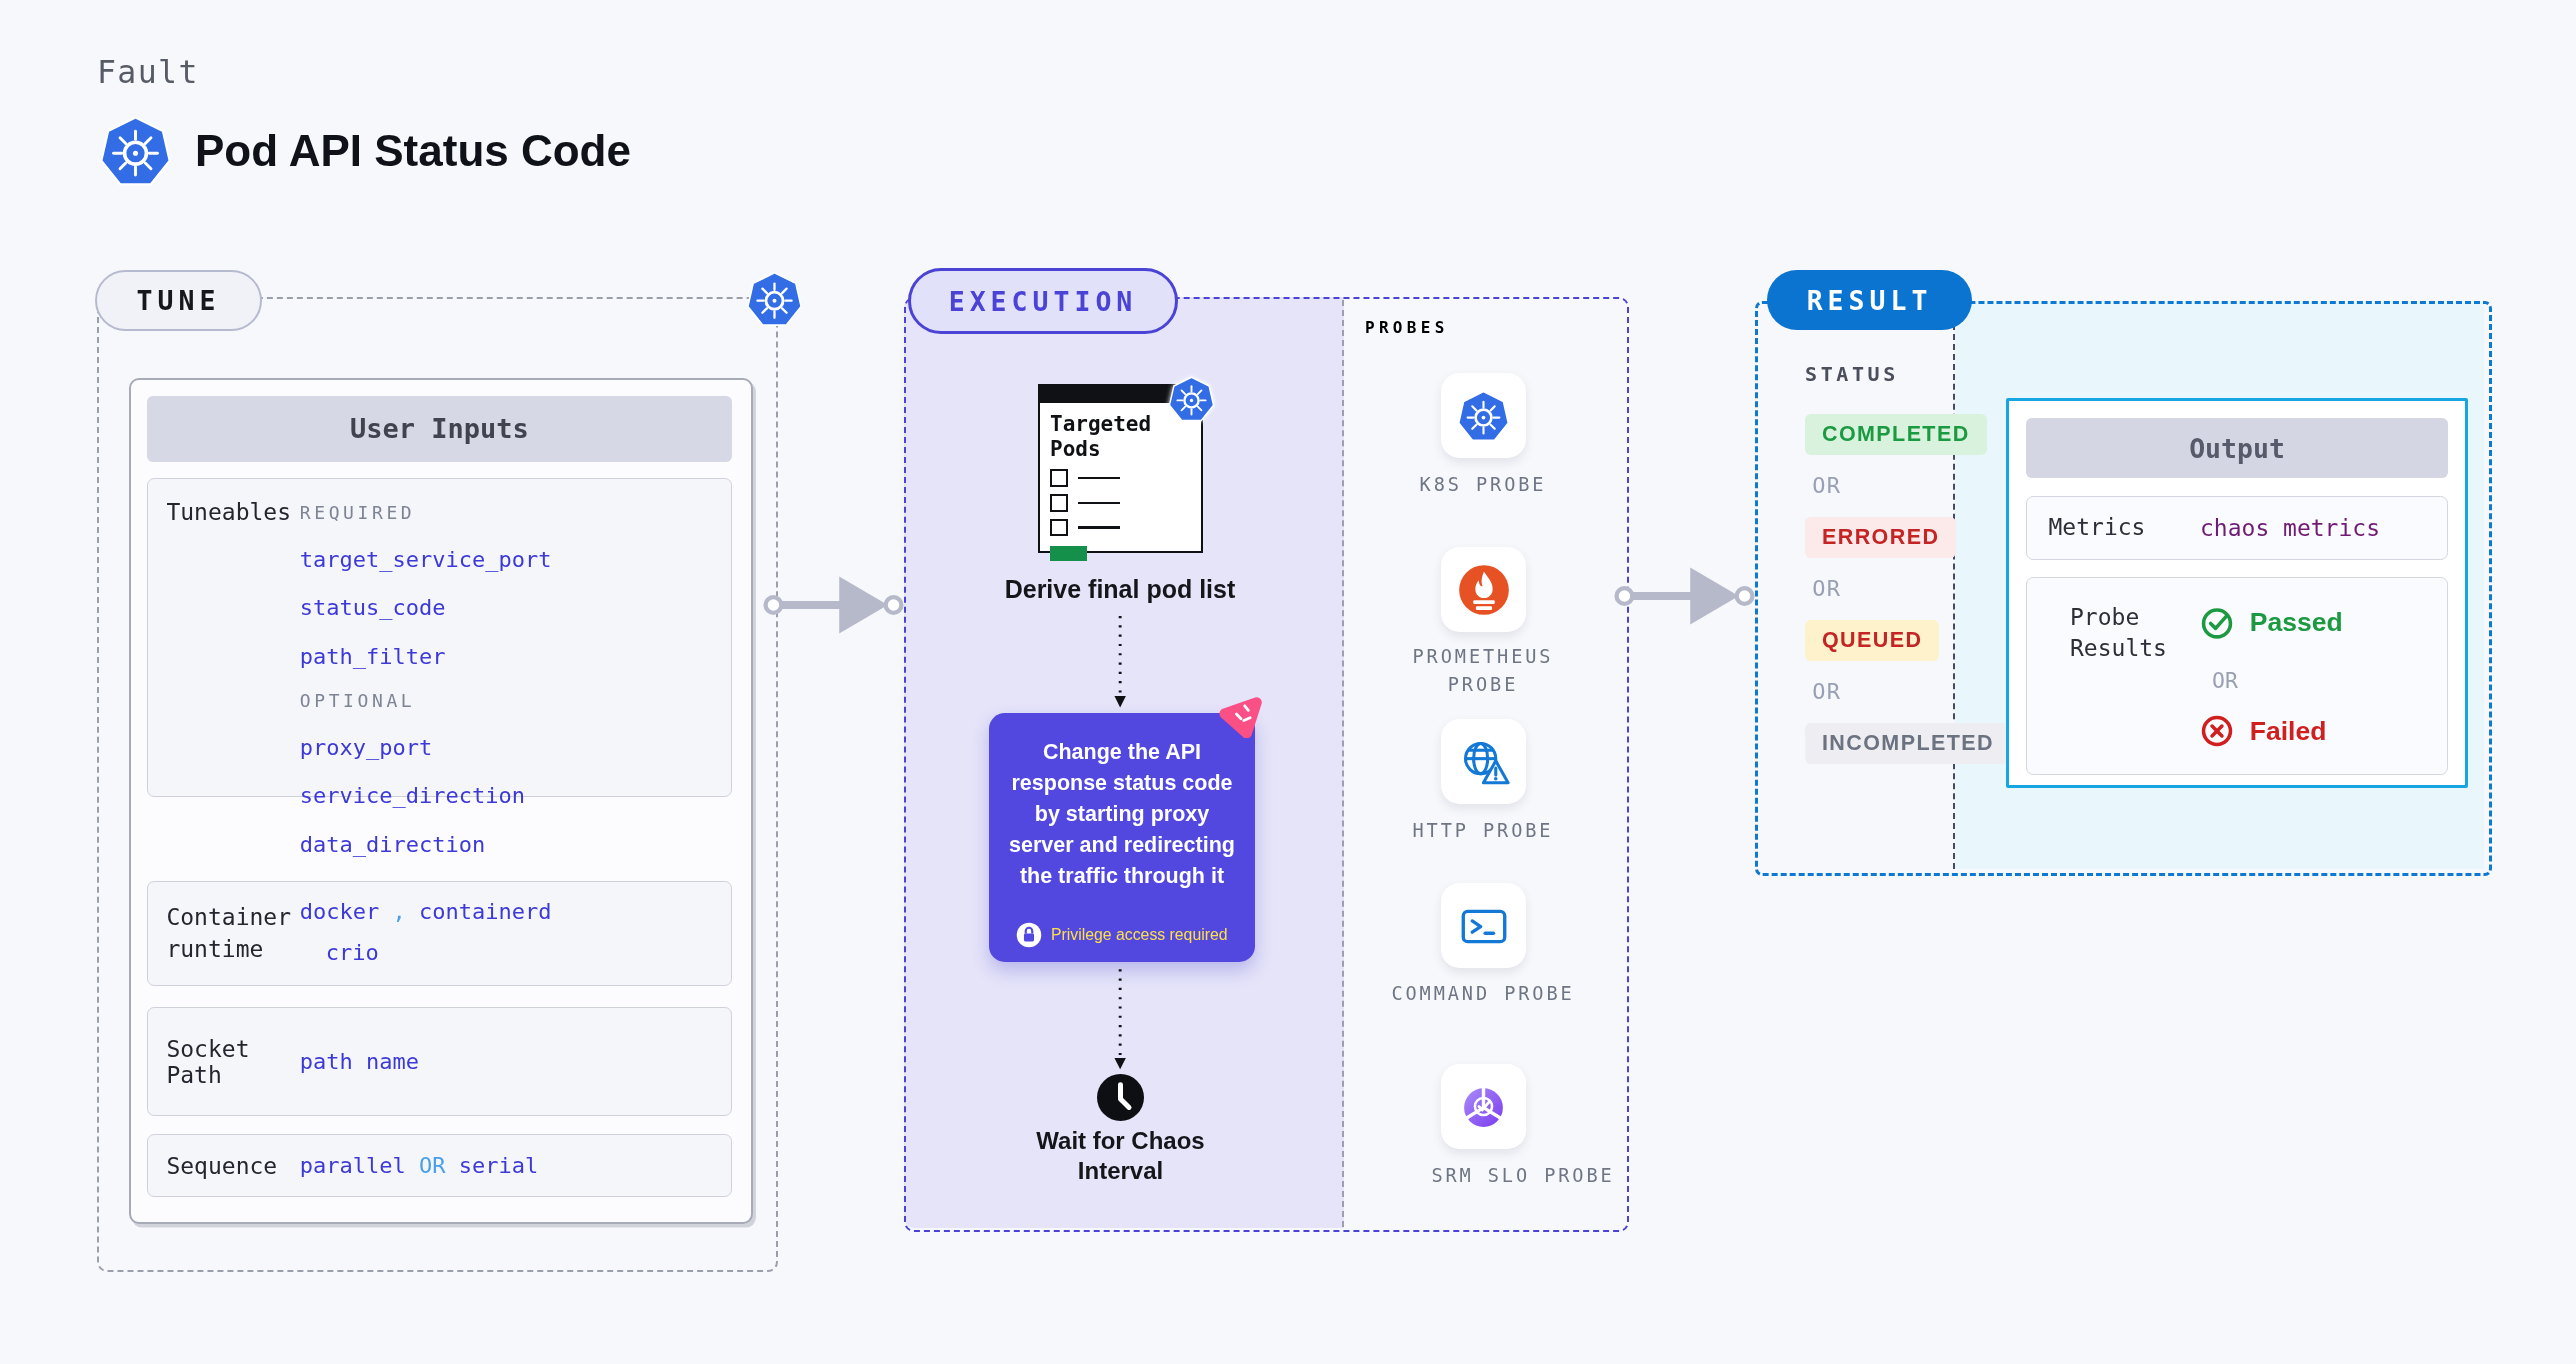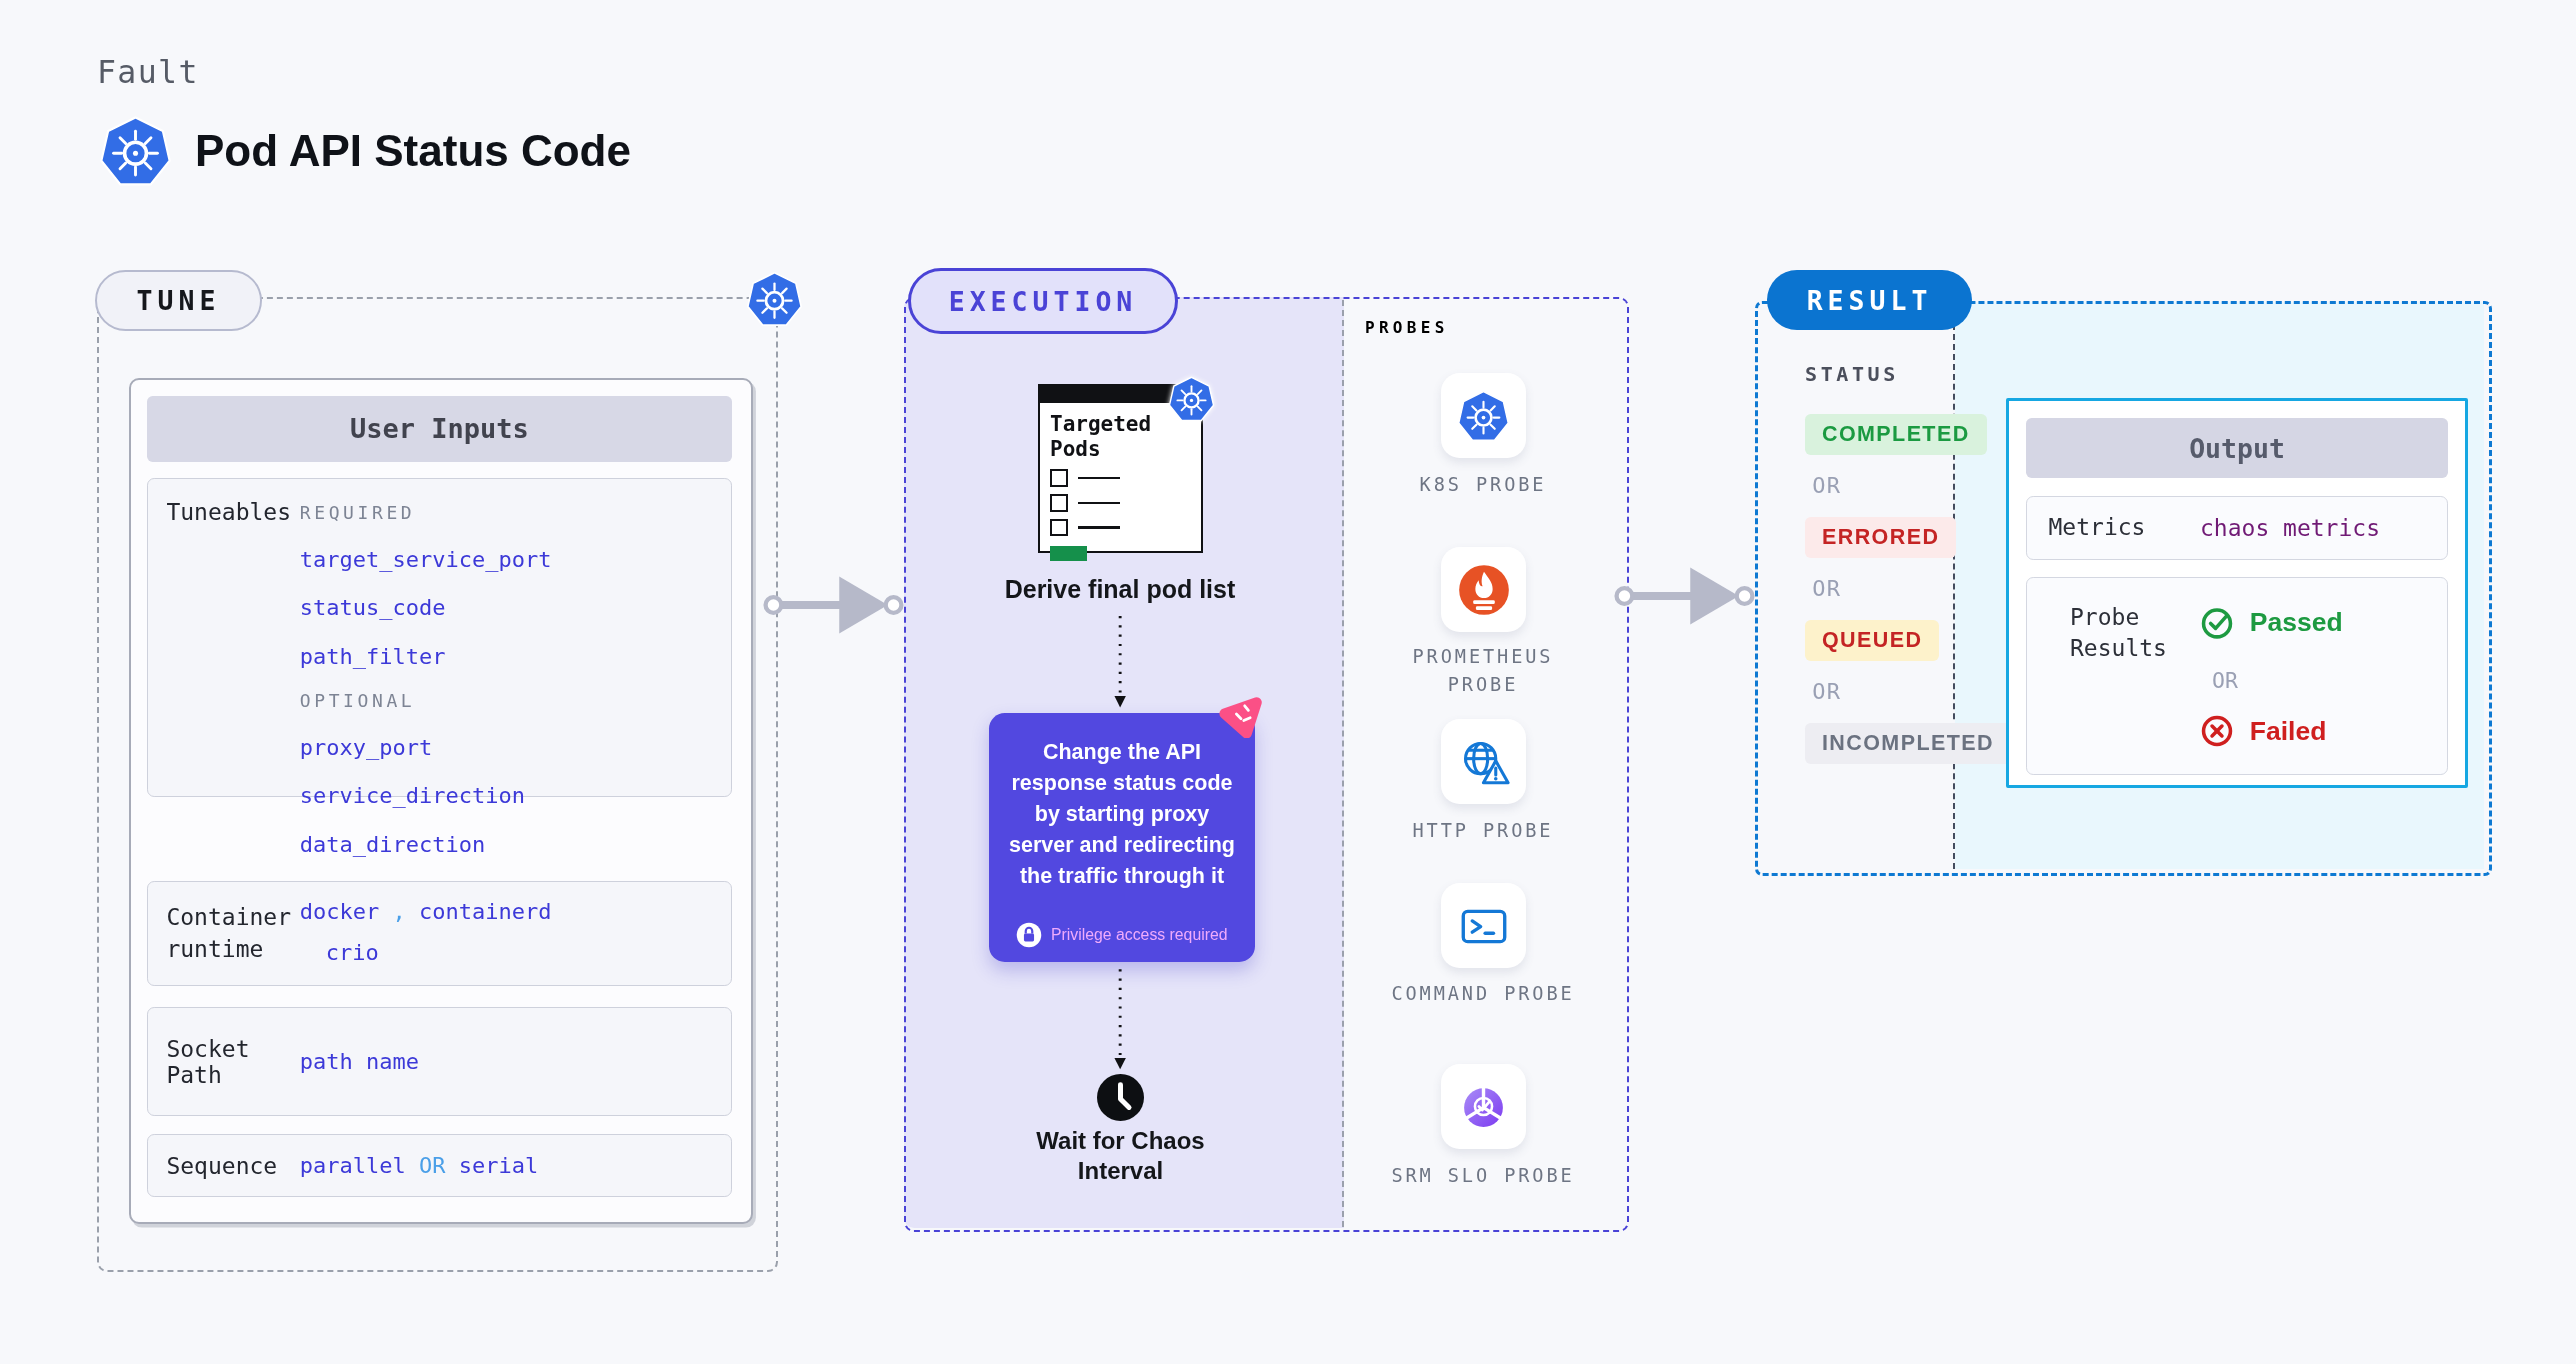--- a/index.html
+++ b/index.html
@@ -66,21 +66,21 @@
   .pod-check{width:13.6px;height:13.6px;border:2.1px solid #101114;}
   .pod-line{width:42px;height:2.1px;background:#101114;margin-left:10px;}
   .pod-btn{width:37px;height:15px;background:#15904b;margin:9.3px 0 0 10px;}
   .pod-k8s{left:1168px;top:374px;width:47px;height:50px;filter:drop-shadow(0 0 2.9px #ffffff);}
   .derive{left:991px;top:575px;width:258px;text-align:center;font-size:25px;font-weight:bold;color:#14161a;}
   .callout{left:989px;top:713px;width:266px;height:249px;background:#5248e0;border-radius:15.8px;
            box-shadow:0 8.6px 17px rgba(60,50,200,.25);}
   .callout-text{position:absolute;left:20px;top:24px;width:226px;text-align:center;color:#ffffff;
                 font-size:21.5px;font-weight:bold;line-height:1.44;}
   .priv{position:absolute;left:0;bottom:14.3px;width:100%;display:flex;align-items:center;justify-content:center;gap:8.6px;
-        color:#f0abfc;font-size:15.8px;}
+        color:#fde047;font-size:15.8px;}
   .litmus{left:1218px;top:692px;width:46px;height:46px;}
   .waitcap{left:1006px;top:1126px;width:229px;text-align:center;font-size:24px;font-weight:bold;color:#14161a;line-height:1.25;}
 
   
   .probes-title{left:1365px;top:318px;font-size:16px;font-weight:bold;letter-spacing:4.3px;color:#000000;}
   .probe-card{left:1441px;width:85px;height:85px;background:#ffffff;border-radius:18.6px;
               box-shadow:0 4.3px 10px rgba(80,90,120,.12);display:flex;align-items:center;justify-content:center;}
   .probe-label{left:1390px;width:186px;text-align:center;font-size:18.6px;letter-spacing:2.9px;color:#6e7584;line-height:1.5;}
 
   
@@ -335,21 +335,21 @@
         <use href="#cmd"></use>
       </svg>
   </div>
   <div class="abs probe-label" style="top:980px;">COMMAND PROBE</div>
 
   <div class="abs probe-card" style="top:1064px;">
     <svg width="57" height="57" viewBox="0 0 100 100">
         <use href="#srm"></use>
       </svg>
   </div>
-  <div class="abs probe-label" style="top:1162px;">SRM SLO PROBE</div>
+  <div class="abs probe-label" style="top:1162px;margin-left:40px;">SRM SLO PROBE</div>
 
   <div class="abs status-title">STATUS</div>
   <div class="abs status-col">
     <div class="badge st-completed">COMPLETED</div>
     <div class="or-sep">OR</div>
     <div class="badge st-errored">ERRORED</div>
     <div class="or-sep">OR</div>
     <div class="badge st-queued">QUEUED</div>
     <div class="or-sep">OR</div>
     <div class="badge st-incompleted">INCOMPLETED</div>

